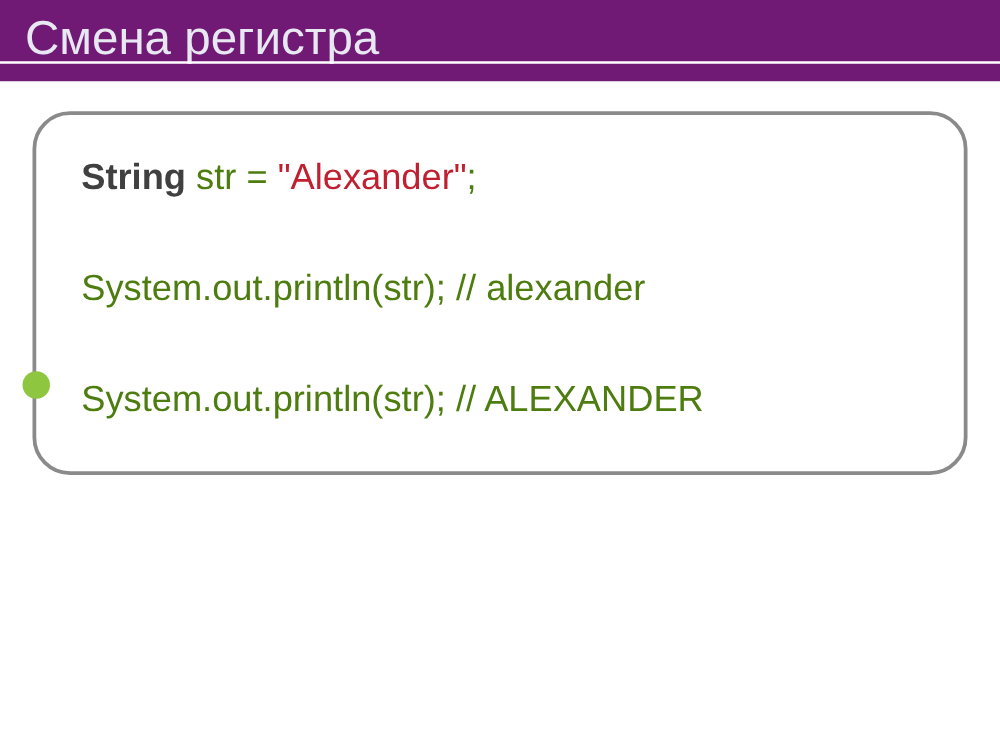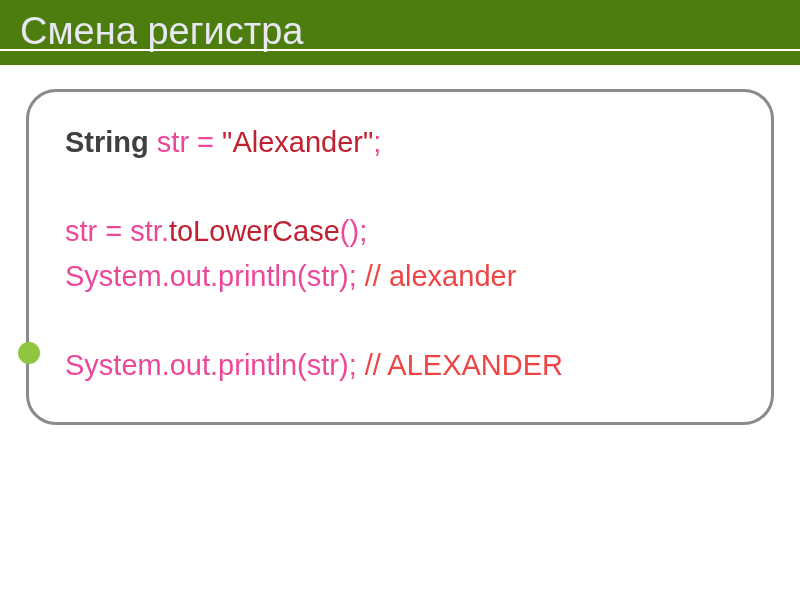--- a/index.html
+++ b/index.html
@@ -8,21 +8,21 @@
       box-sizing: border-box;
     }
     body {
       width: 800px;
       height: 600px;
       background: #ffffff;
       font-family: Verdana, Arial, sans-serif;
       overflow: hidden;
     }
     .header-bar {
-      background: #4d7c0f;
+      background: #701a75;
       padding: 10px 20px 12px 20px;
       position: relative;
     }
     .header-title {
       color: #e8e8f2;
       font-size: 38px;
       font-weight: 400;
     }
     .header-underline {
       position: absolute;
@@ -45,24 +45,24 @@
     .code-line {
       font-size: 29px;
       line-height: 1.55;
       color: #3a3a3a;
       white-space: nowrap;
     }
     .blank-line {
       height: 44px;
     }
     .kw-type { color: #404040; font-weight: bold; }
-    .plain { color: #ec4899; }
+    .plain { color: #4d7c0f; }
     .str-lit { color: #c02030; }
     .method { color: #c02030; }
-    .comment { color: #ef4444; }
+    .comment { color: #4d7c0f; }
     .accent-dot {
       position: absolute;
       left: -11px;
       bottom: 58px;
       width: 22px;
       height: 22px;
       background: #8ec63f;
       border-radius: 50%;
     }
   </style>
@@ -77,23 +77,20 @@
 <div class="content-wrap">
   <div class="code-box">
     <div class="accent-dot"></div>
 
     <div class="code-line">
       <span class="kw-type">String</span><span class="plain"> str = </span><span class="str-lit">"Alexander"</span><span class="plain">;</span>
     </div>
 
     <div class="blank-line"></div>
 
-    <div class="code-line">
-      <span class="plain">str = str.</span><span class="method">toLowerCase</span><span class="plain">();</span>
-    </div>
 
     <div class="code-line">
       <span class="plain">System.out.println(str); </span><span class="comment">// alexander</span>
     </div>
 
     <div class="blank-line"></div>
 
 
     <div class="code-line">
       <span class="plain">System.out.println(str); </span><span class="comment">// ALEXANDER</span>

